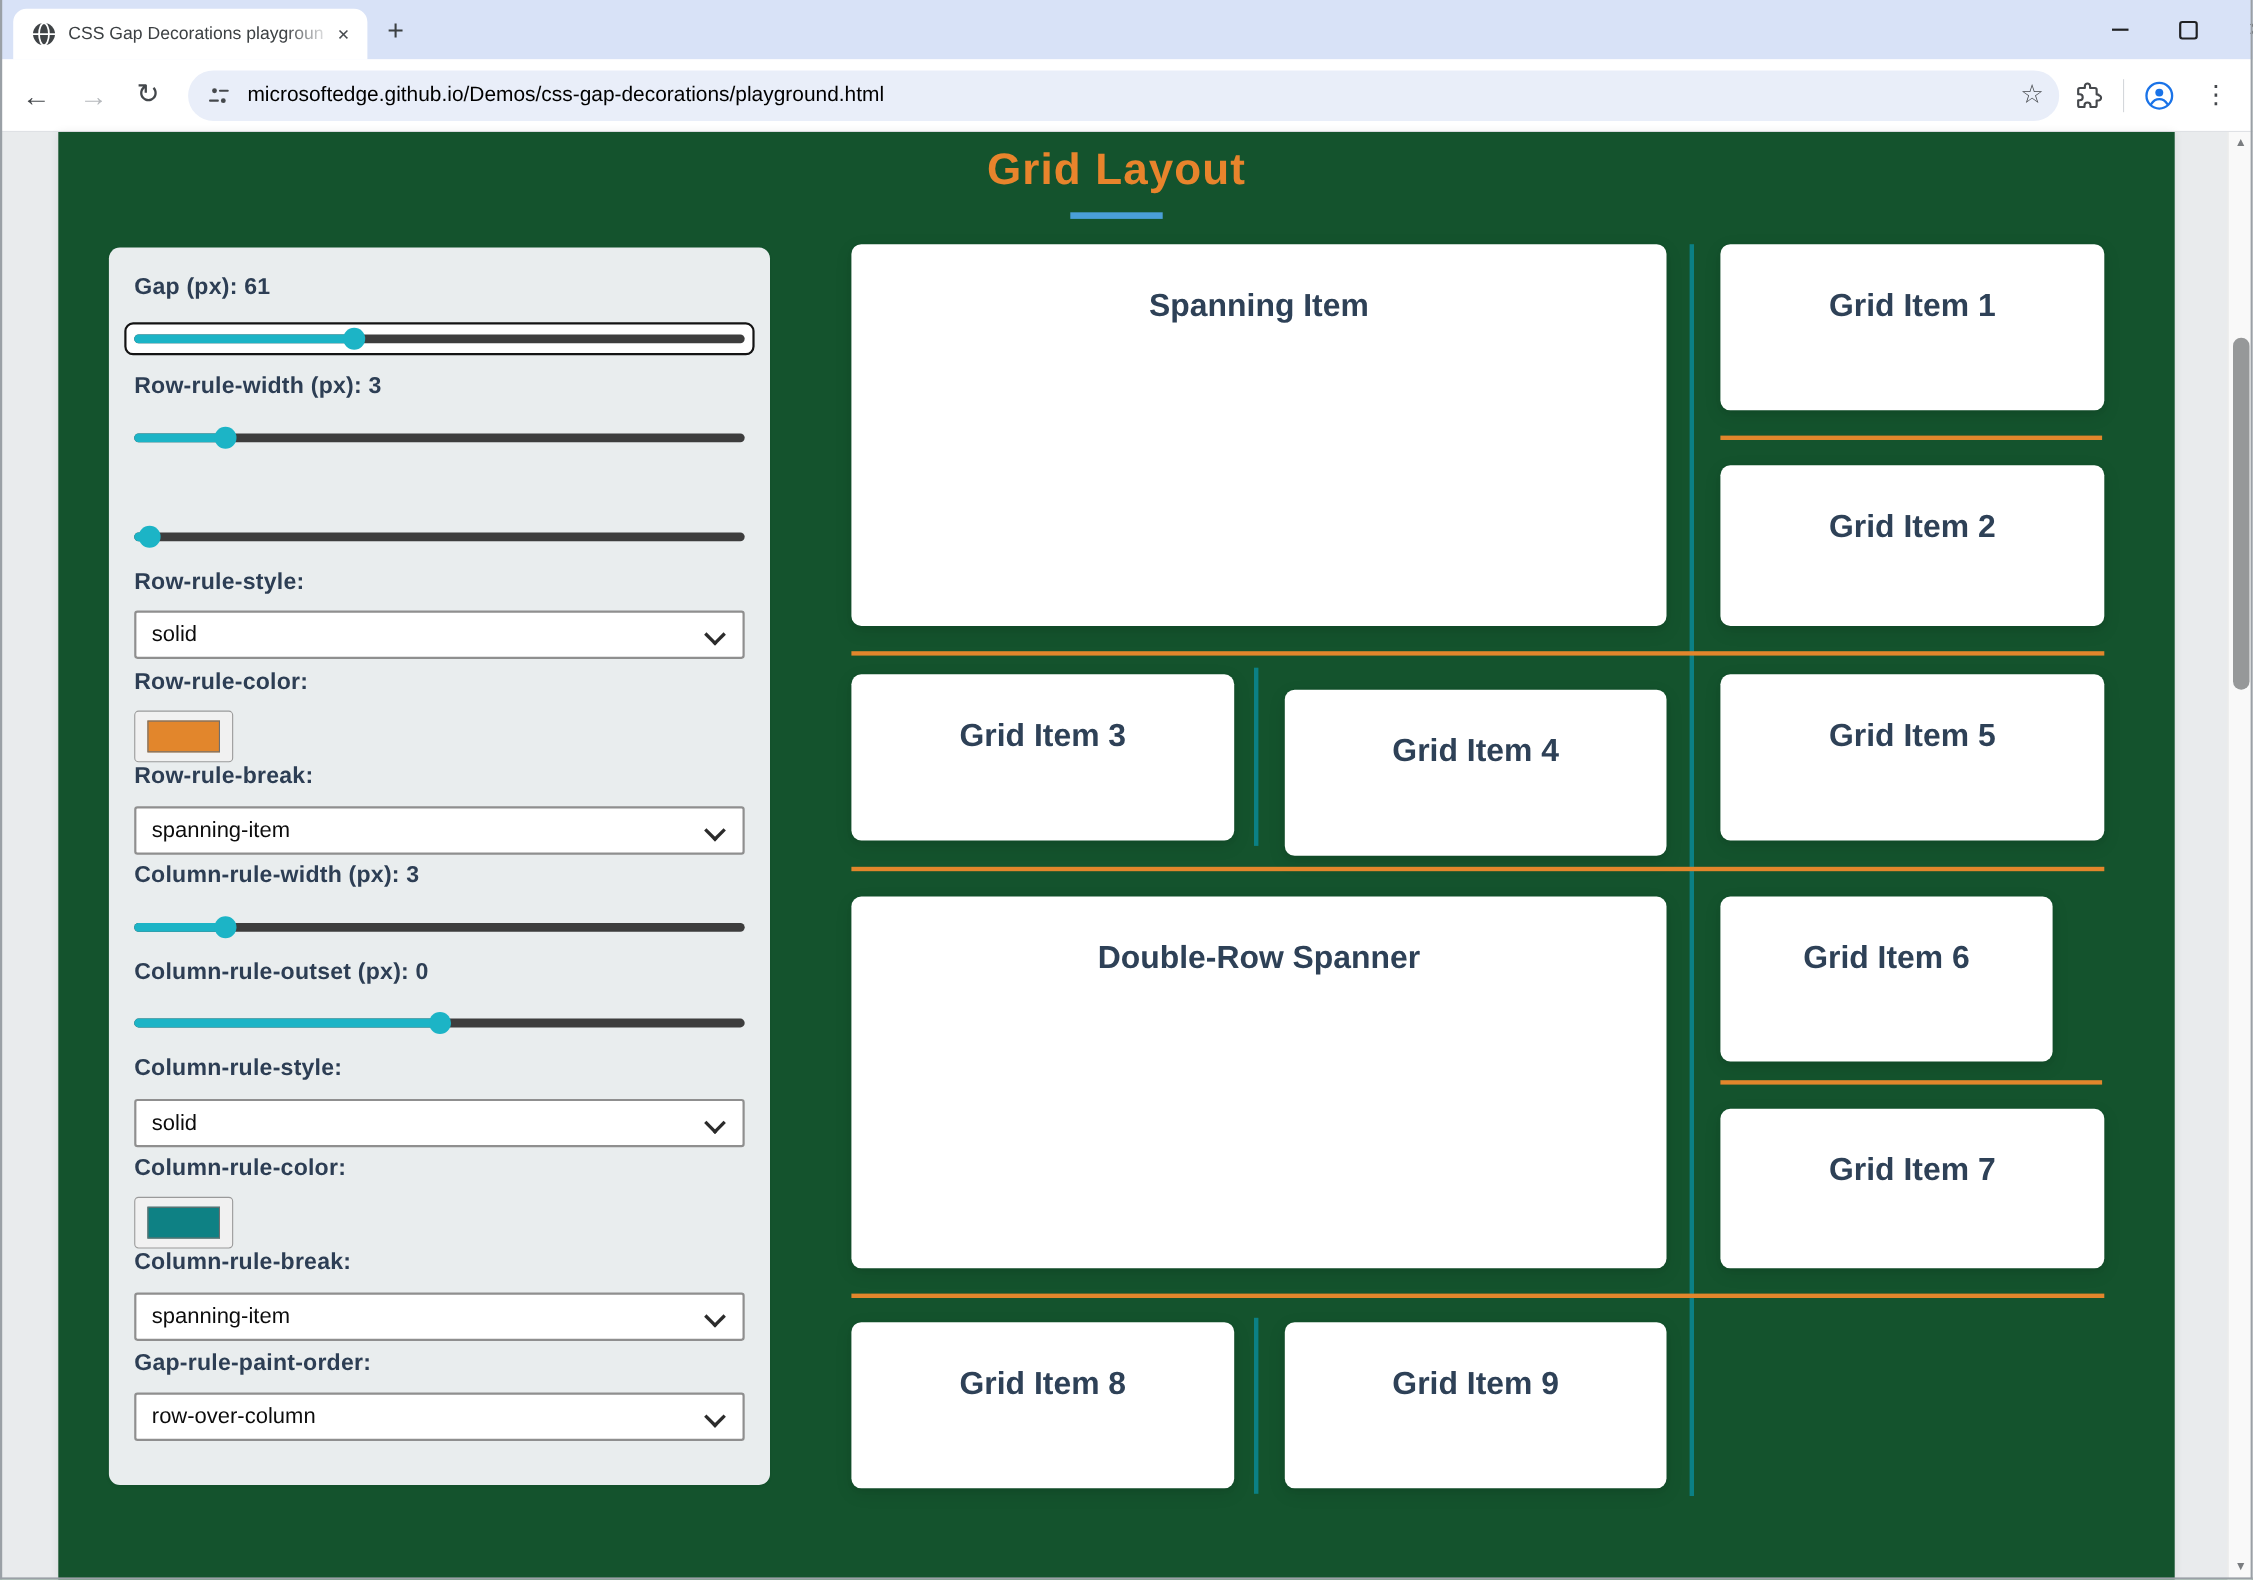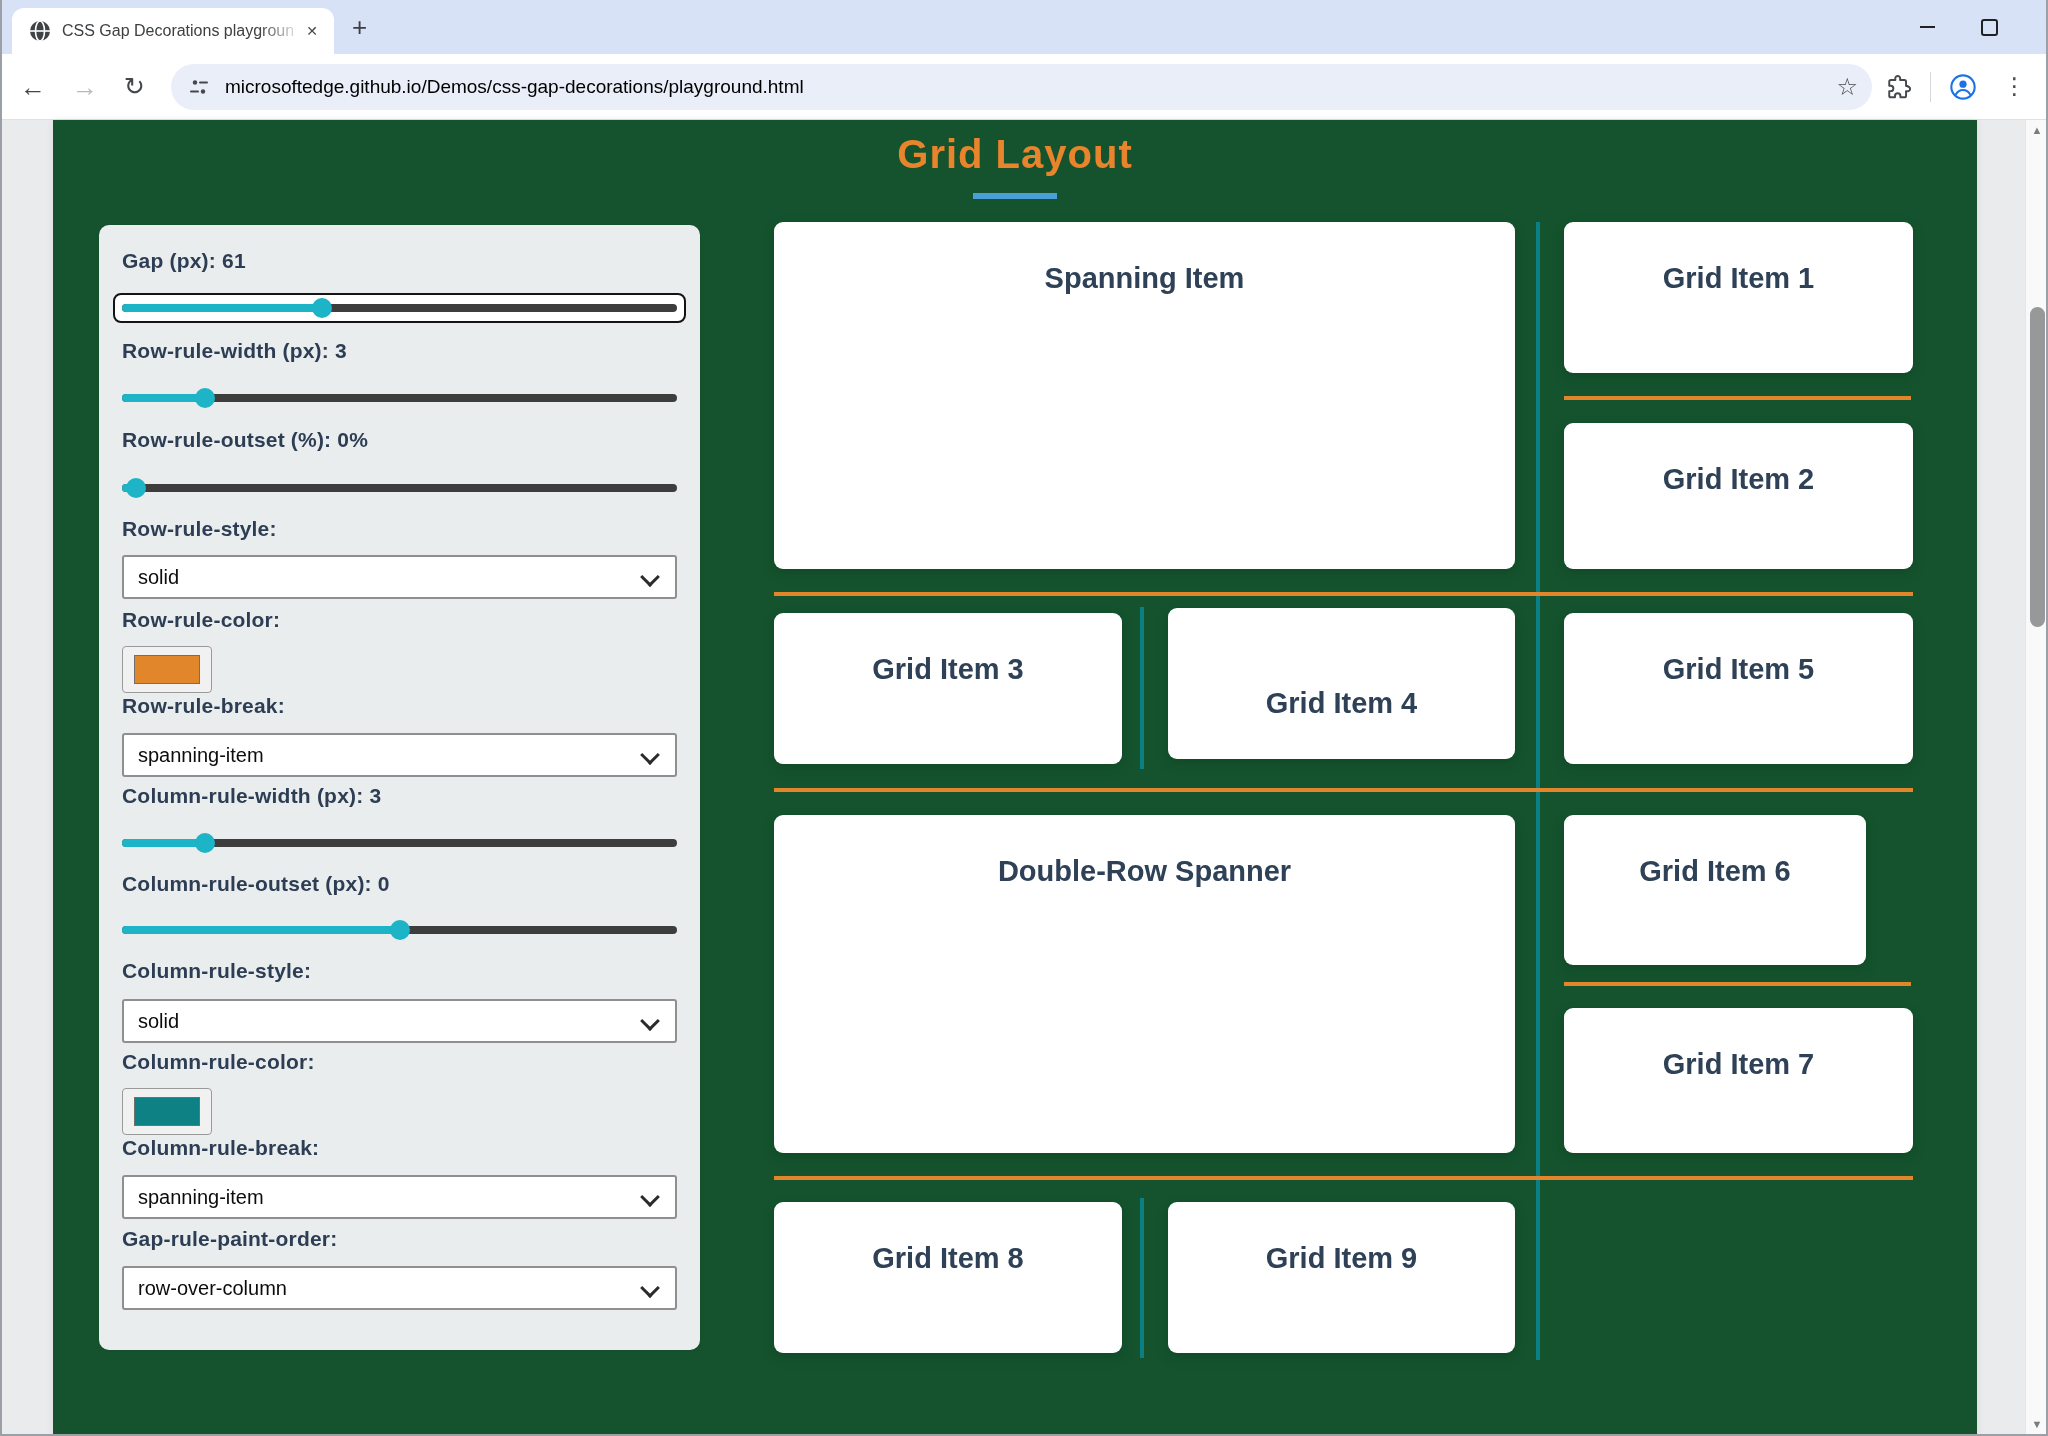--- a/index.html
+++ b/index.html
@@ -87,21 +87,21 @@
   .card{position:absolute;background:#fff;border-radius:9px;z-index:1;
        box-shadow:0 5px 16px rgba(0,0,0,.09),0 2px 5px rgba(0,0,0,.05);
        display:flex;justify-content:center;align-items:flex-start;padding-top:40px;box-sizing:border-box;
        font-size:29px;font-weight:700;color:#2e4157;}
   .rule-row{position:absolute;height:4px;background:#e2862c;z-index:3;}
   .rule-col{position:absolute;width:4px;background:#0b8084;z-index:2;}
   .gc-span1{left:721px;top:102px;width:741px;height:347px;}
   .gc-1{left:1511px;top:102px;width:349px;height:151px;}
   .gc-2{left:1511px;top:303px;width:349px;height:146px;}
   .gc-3{left:721px;top:493px;width:348px;height:151px;}
-  .gc-4{left:1115px;top:488px;width:347px;height:151px;align-items:center;}
+  .gc-4{left:1115px;top:507px;width:347px;height:151px;}
   .gc-5{left:1511px;top:493px;width:349px;height:151px;}
   .gc-span2{left:721px;top:695px;width:741px;height:338px;}
   .gc-6{left:1511px;top:695px;width:302px;height:150px;}
   .gc-7{left:1511px;top:888px;width:349px;height:145px;}
   .gc-8{left:721px;top:1082px;width:348px;height:151px;}
   .gc-9{left:1115px;top:1082px;width:347px;height:151px;}
   .ro-1{left:1511px;top:276px;width:347px;}
   .ro-2{left:721px;top:472px;width:1139px;}
   .ro-3{left:721px;top:668px;width:1139px;}
   .ro-4{left:1511px;top:862px;width:347px;}
@@ -192,21 +192,20 @@
         <div class="thumb"></div>
       </div>
 
       <div class="ctl-label lt2">Row-rule-width (px): 3</div>
       <div class="slider f15 st2">
         <div class="track"></div>
         <div class="fill"></div>
         <div class="thumb"></div>
       </div>
 
-      <div class="ctl-label lt3">Row-rule-outset (%): 0%</div>
       <div class="slider f02 st3">
         <div class="track"></div>
         <div class="fill"></div>
         <div class="thumb"></div>
       </div>
 
       <div class="ctl-label lt4">Row-rule-style:</div>
       <div class="select et4">
         <span>solid</span>
         <span class="chevron"></span>

